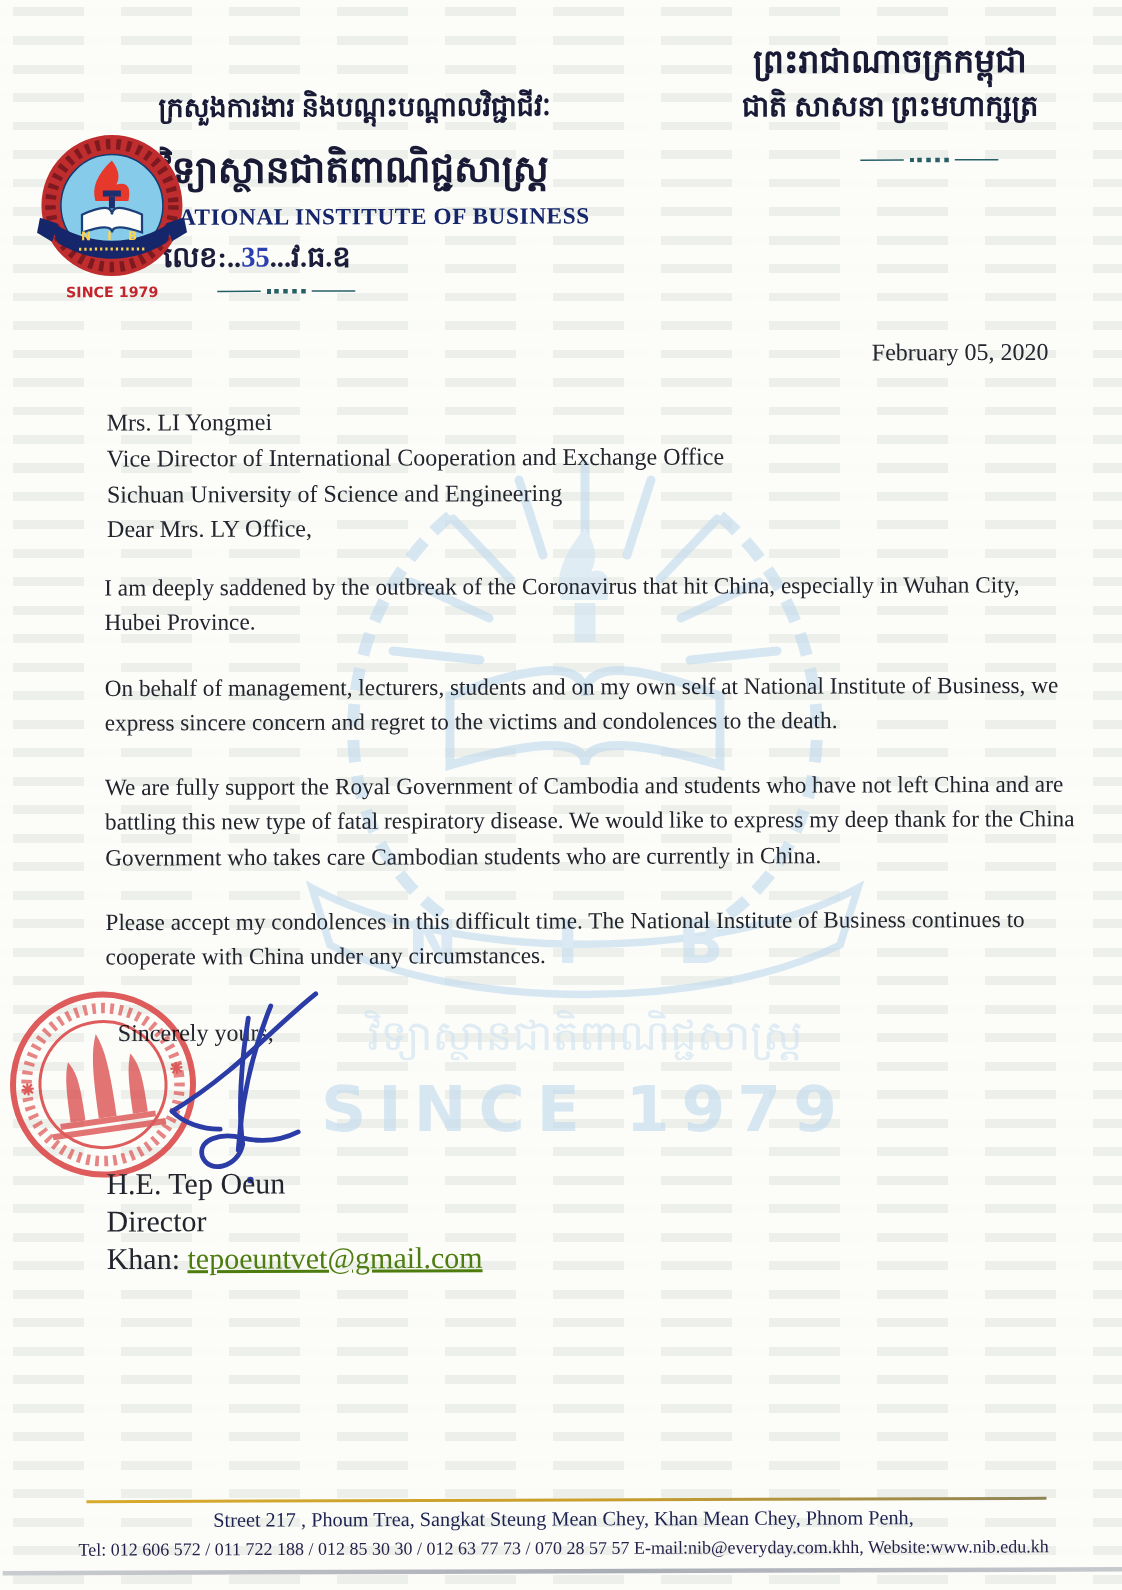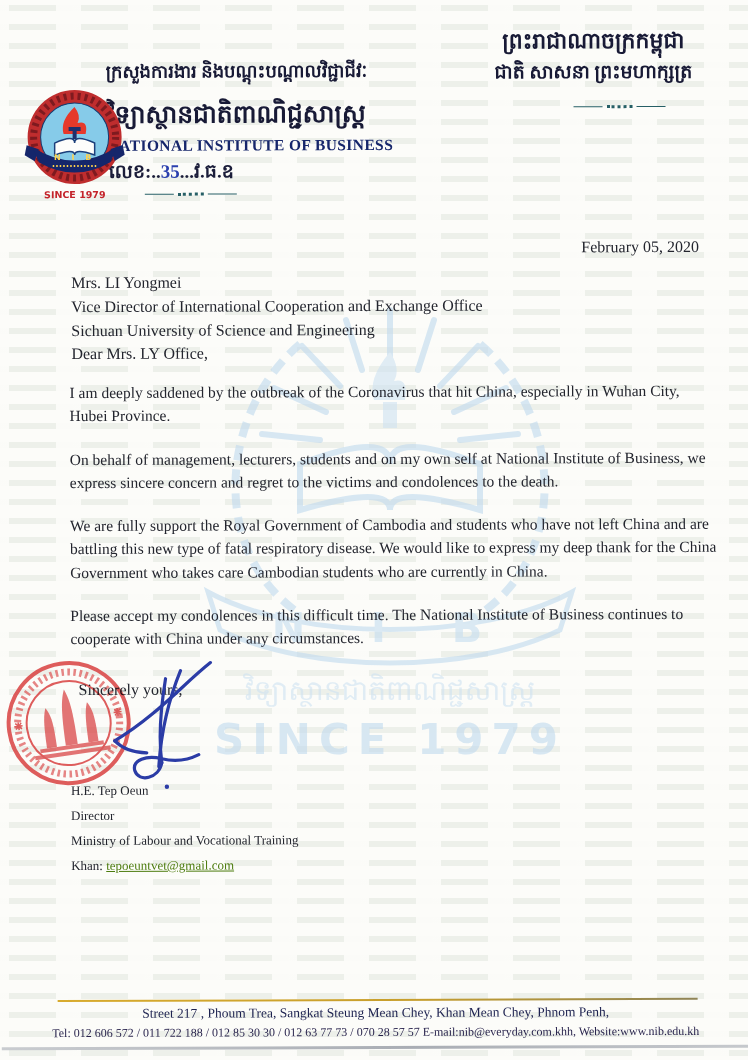--- a/index.html
+++ b/index.html
@@ -24,29 +24,29 @@
   .ref-line{position:absolute;left:110px;top:158px;font-size:19px;font-weight:bold;color:#1b1d3a;}
   .ref-line .num{color:#2b3fae;}
   .ornament{position:absolute;display:flex;align-items:center;gap:4px;width:92px;}
   .ornament::before,.ornament::after{content:"";flex:1;border-top:1.4px solid #265f66;}
   .ornament i{width:26px;border-top:3px dotted #265f66;}
   .orn-right{left:575px;top:106px;}
   .orn-left{left:146px;top:192px;}
   .logo{position:absolute;left:24px;top:84px;}
 
   
-  .date{position:absolute;right:48px;top:239px;font-size:16px;}
+  .date{position:absolute;right:48px;top:228px;font-size:16px;}
   .recipient{position:absolute;left:72px;top:270px;font-size:16px;line-height:24px;}
   .salutation{position:absolute;left:72px;top:344px;font-size:16px;}
   .body{position:absolute;left:70px;top:380px;width:650px;font-size:15.5px;line-height:1.5;}
   .body p{margin:0 0 20px 0;}
   .closing{position:absolute;left:78px;top:680px;font-size:16px;}
   .stamp{position:absolute;left:2px;top:652px;transform:rotate(-8deg);opacity:.85;mix-blend-mode:multiply;}
   .sig-ink{position:absolute;left:62px;top:644px;}
-  .sig-block{position:absolute;left:70px;top:777px;font-size:13px;line-height:25px;}
+  .sig-block{position:absolute;left:70px;top:777px;font-size:20px;line-height:25px;}
   .link{text-decoration:underline;color:#4d7c0f;}
 
   
   .gold-rule{position:absolute;left:56px;right:52px;top:999px;height:2px;
              background:linear-gradient(90deg,#d8ab2e,#c79e2c 55%,#8f8457);}
   .f-address{position:absolute;left:0;right:0;top:1005px;text-align:center;font-size:13.5px;color:#1d2250;}
   .f-contacts{position:absolute;left:0;right:0;top:1025px;text-align:center;font-size:12px;color:#241f49;}
   .bottom-edge{position:absolute;left:0;right:0;top:1046px;height:3px;
                background:linear-gradient(90deg,#c9ccd0,#a9adb4 55%,#c6c9cd);}
 </style>
@@ -157,21 +157,20 @@
         <path d="M103 34 C98 64 96 96 99 118"></path>
         <path d="M99 118 C96 134 76 138 72 126 C69 115 84 110 99 114 C112 117 124 116 136 110"></path>
         <path d="M52 96 C60 104 72 108 84 108"></path>
       </g>
       <circle cx="104" cy="142" r="2.2" fill="#2b3ca6"></circle>
     </svg>
 
     <div class="sig-block">
       <div>H.E. Tep Oeun</div>
       <div>Director</div>
-      <div>Ministry of Labour and Vocational Training</div>
       <div><span>Khan: </span><span class="link">tepoeuntvet@gmail.com</span></div>
     </div>
 
     <div class="gold-rule"></div>
     <div class="f-address">Street 217 , Phoum Trea, Sangkat Steung Mean Chey, Khan Mean Chey, Phnom Penh,</div>
     <div class="f-contacts">Tel: 012 606 572 / 011 722 188 / 012 85 30 30 / 012 63 77 73 / 070 28 57 57 E-mail:nib@everyday.com.khh, Website:www.nib.edu.kh</div>
     <div class="bottom-edge"></div>
 
   </div>
 </div>

